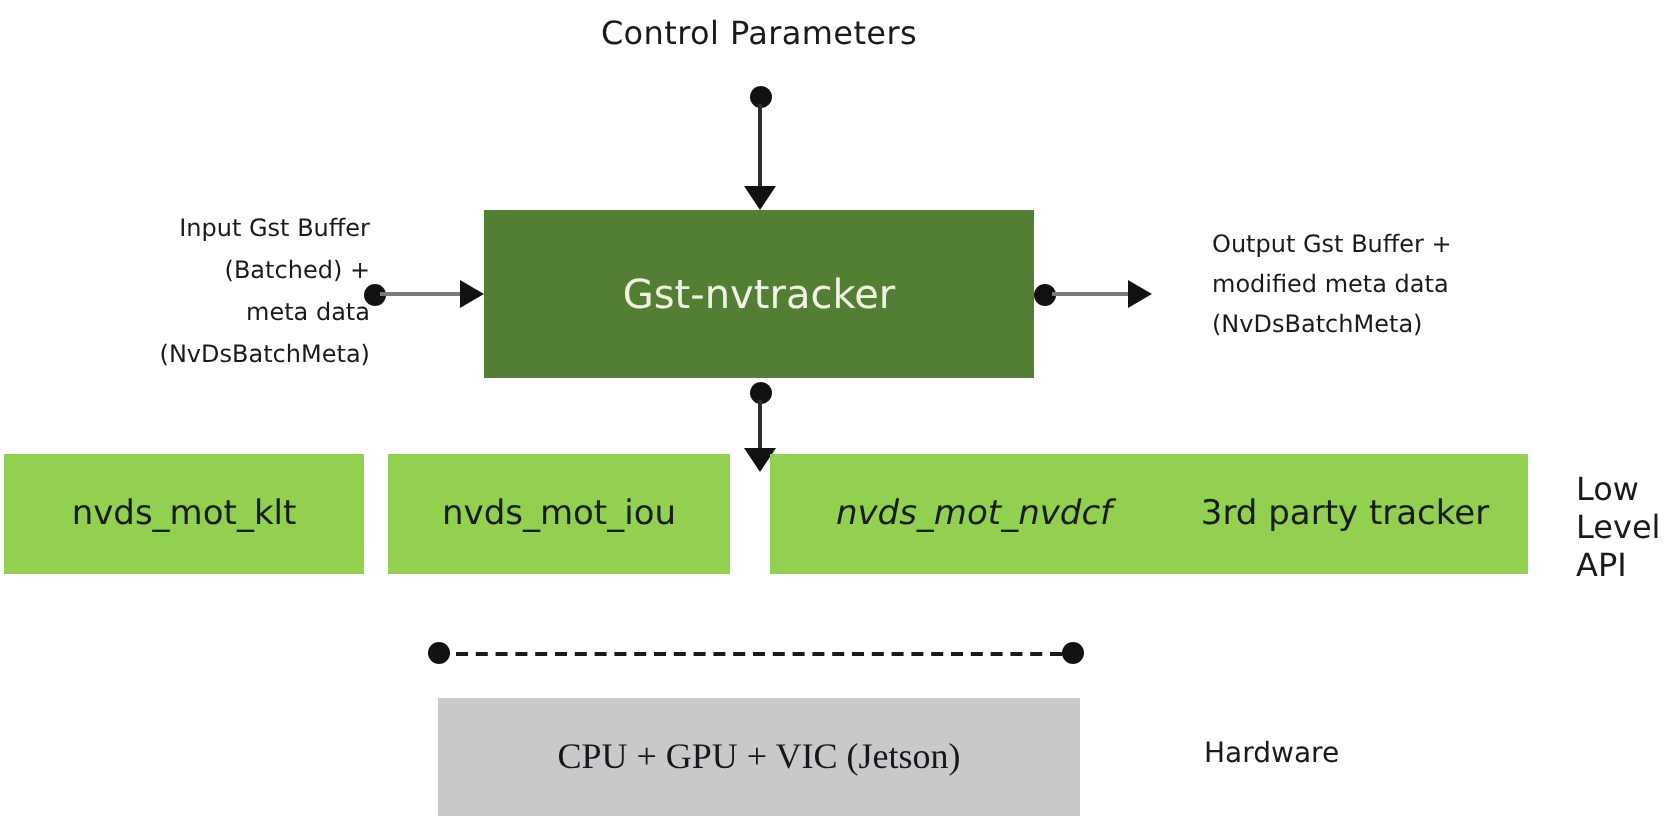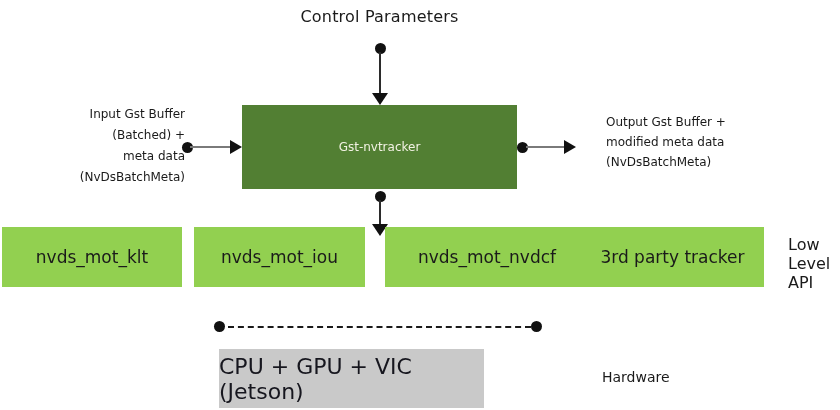--- a/index.html
+++ b/index.html
@@ -43,56 +43,56 @@
     border-top:7px solid transparent;
     border-bottom:7px solid transparent;
     border-left:12px solid #111;
   }
   
   .main-box{
     left:242px;top:105px;width:275px;height:84px;
     background:var(--dark-green);
     display:flex;align-items:center;justify-content:center;
     color:var(--main-box-text);
-    font-size:12px;
+    font-size:20px;
   }
   .note{
     font-size:12px;line-height:21px;white-space:pre-line;
   }
   .note-left{
     left:35px;top:104px;width:150px;text-align:right;
   }
   .note-right{
     left:590px;top:112px;width:220px;text-align:left;line-height:20px;margin-left:16px;
   }
   
   .ll-box{
     top:227px;height:60px;
     background:var(--light-green);
     display:flex;align-items:center;justify-content:center;
     font-size:17px;color:var(--ink);
   }
   .ll-klt{left:2px;width:180px;}
   .ll-iou{left:194px;width:171px;}
-  .ll-nvdcf{left:385px;width:204px;}
+  .ll-nvdcf{left:385px;width:204px;font-style:italic;}
   .ll-3rd{left:581px;width:183px;}
   .api-label{
     left:788px;top:235px;width:50px;
     font-size:16px;line-height:19px;white-space:pre-line;
   }
   
   .dashed-line{
     left:228px;top:326px;width:303px;height:0;
     border-top:2px dashed #1a1a1a;
   }
   .hw-box{
-    left:219px;top:349px;width:265px;height:59px;
+    left:219px;top:349px;width:321px;height:59px;
     background:var(--gray-fill);
     display:flex;align-items:center;justify-content:center;
-    font-size:22px;color:#16161e;
+    font-size:18px;color:#16161e;font-family:Liberation Serif, serif;
   }
   .hw-label{
     left:590px;top:369px;font-size:14px;margin-left:12px;
   }
 </style>
 </head>
 <body>
 
 <div class="canvas">
 

